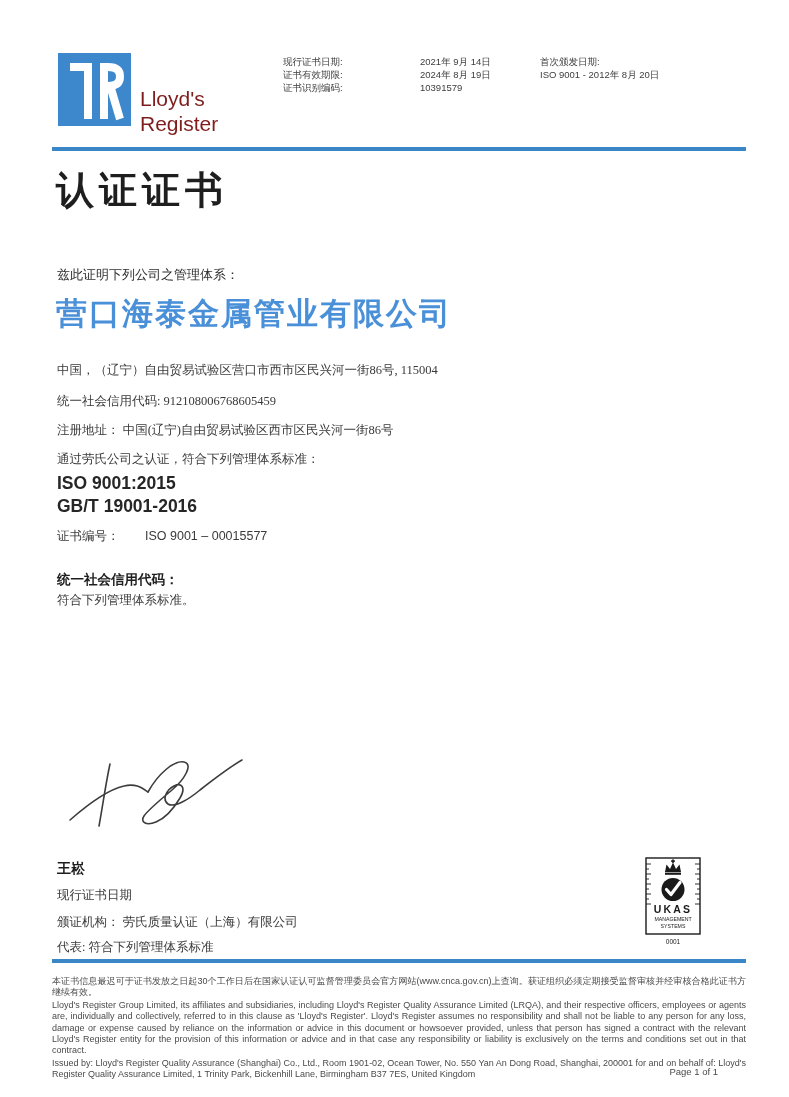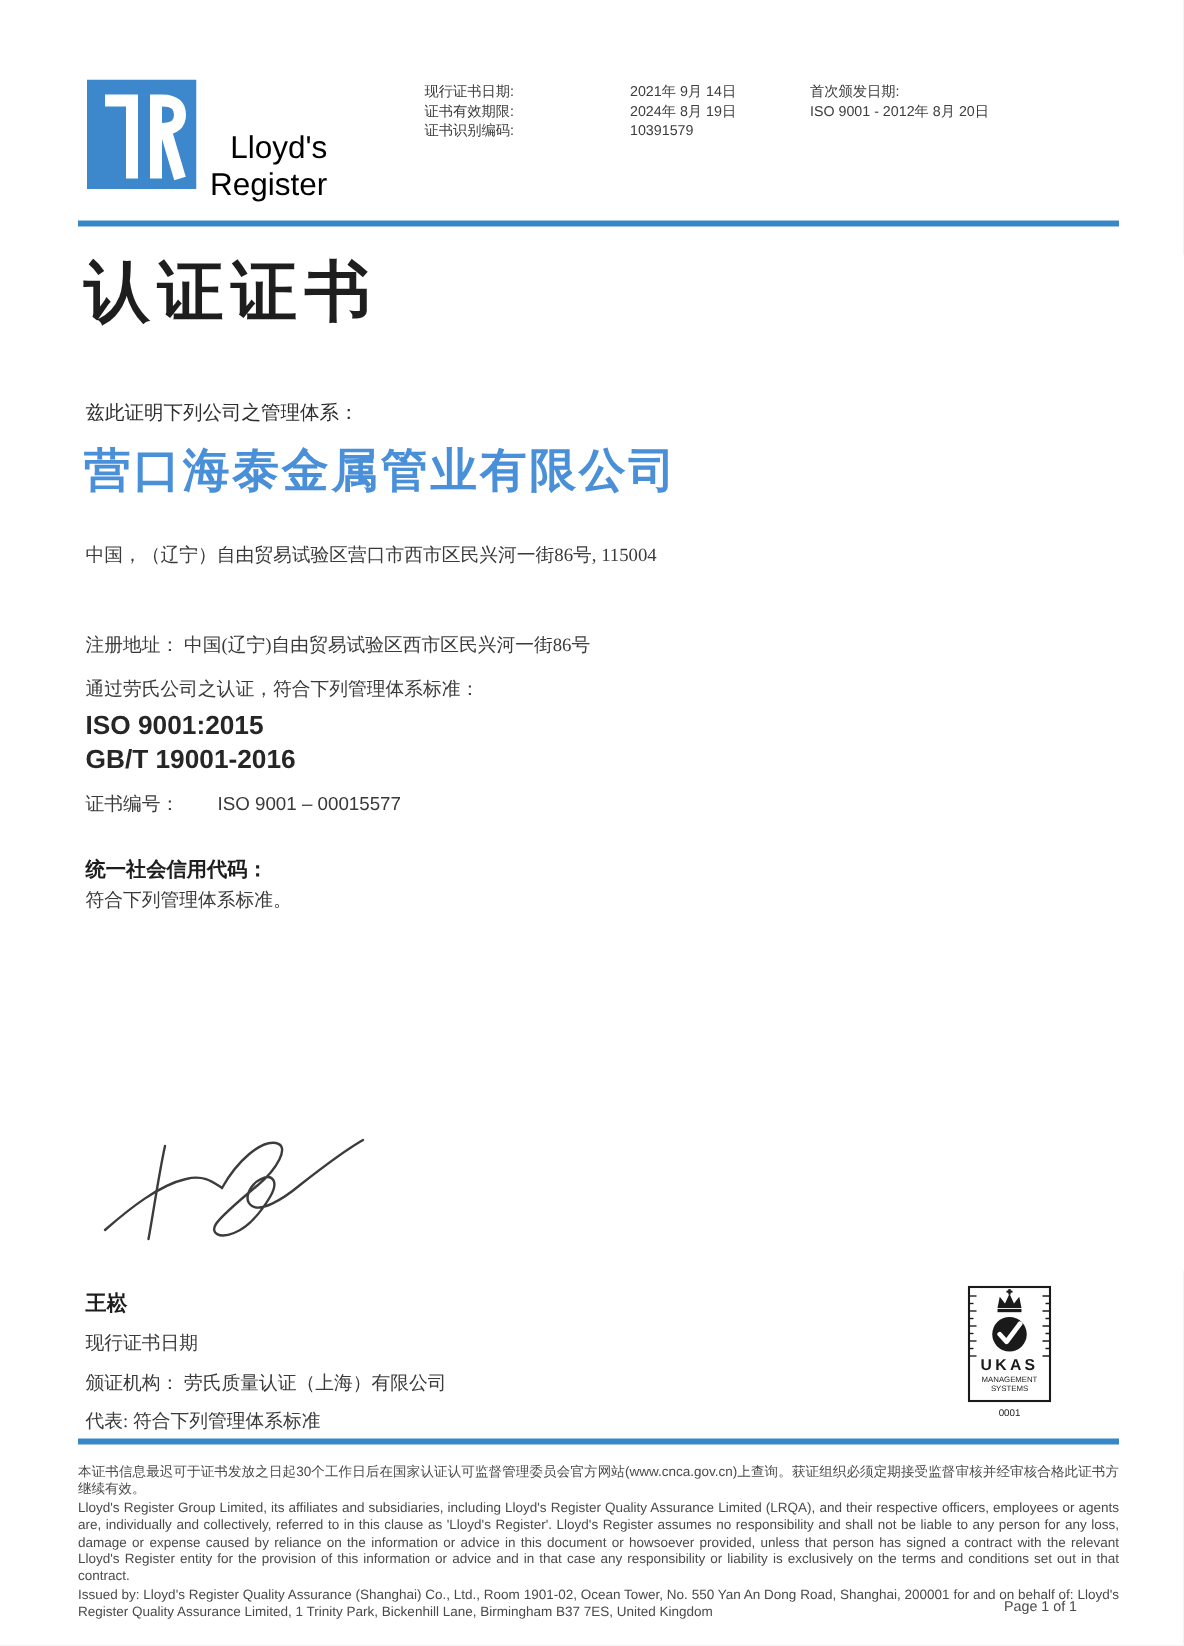--- a/index.html
+++ b/index.html
@@ -6,21 +6,21 @@
   .page{
     position:relative;width:789px;height:1097px;background:#ffffff;
     font-family:"Liberation Sans","DejaVu Sans",sans-serif;
     color:#333;overflow:hidden;margin:0 auto;
   }
   .abs{position:absolute;}
   .cn-serif{font-family:"Liberation Serif","DejaVu Serif",serif;}
   .rule{position:absolute;left:52px;width:694px;height:4px;background:#3a87c8;}
   .hdr-label{font-size:9.5px;color:#3d3d3d;line-height:13px;}
   .hdr-val{font-size:9.5px;color:#3d3d3d;line-height:13px;}
-  .doc-title{font-size:44px;color:#1e1e1e;letter-spacing:5px;font-weight:600;}
+  .doc-title{font-size:38px;color:#1e1e1e;letter-spacing:5px;font-weight:600;}
   .intro{font-size:13px;color:#2e2e2e;}
   .company{font-size:31px;font-weight:700;letter-spacing:2px;}
   .bodyline{font-size:12.5px;color:#3a3a3a;}
   .standards{font-size:17.5px;font-weight:700;color:#262626;line-height:23px;}
   .certno{font-size:12.5px;color:#3a3a3a;}
   .scope-h{font-size:13.5px;font-weight:700;color:#1e1e1e;}
   .scope-t{font-size:12.5px;color:#3a3a3a;}
   .sig-name{font-size:14px;font-weight:700;color:#1e1e1e;}
   .sig-line{font-size:12.5px;color:#3a3a3a;}
   .footer{
@@ -41,21 +41,21 @@
 
       <path d="M34,10 H12 V18 H26 V66 H34 Z" fill="#ffffff"></path>
 
       <rect x="42" y="10" width="8" height="56" fill="#ffffff"></rect>
 
       <path d="M50,14 C59,14 62,18 62,23.5 C62,29 59,33 50,33" fill="none" stroke="#ffffff" stroke-width="8"></path>
 
       <path d="M52.5,34 L62,66" fill="none" stroke="#ffffff" stroke-width="8"></path>
     </svg>
   </div>
-  <div class="abs" style="left:140px;top:86px;font-size:21px;line-height:25px;color:#000000;text-align:right;">
+  <div class="abs" style="left:140px;top:86px;font-size:21px;line-height:25px;color:#7f1d1d;">
     <div>Lloyd's</div>
     <div>Register</div>
   </div>
 
   <div class="abs hdr-label" style="left:283px;top:55px;">
     <div>现行证书日期:</div>
     <div>证书有效期限:</div>
     <div>证书识别编码:</div>
   </div>
   <div class="abs hdr-val" style="left:420px;top:55px;">
@@ -69,20 +69,21 @@
   </div>
 
   <div class="rule" style="top: 147px; background: rgb(58, 135, 200);"></div>
 
   <div class="abs cn-serif doc-title" style="left:56px;top:165px;">认证证书</div>
 
   <div class="abs cn-serif intro" style="left:57px;top:266px;">兹此证明下列公司之管理体系：</div>
   <div class="abs cn-serif company" style="left:56px;top:293px;color:#4a90d9;">营口海泰金属管业有限公司</div>
 
   <div class="abs cn-serif bodyline" style="left:57px;top:362px;">中国，（辽宁）自由贸易试验区营口市西市区民兴河一街86号, 115004</div>
+  <div class="abs cn-serif bodyline" style="left:57px;top:393px;">统一社会信用代码: 912108006768605459</div>
   <div class="abs cn-serif bodyline" style="left:57px;top:422px;">注册地址：  中国(辽宁)自由贸易试验区西市区民兴河一街86号</div>
   <div class="abs cn-serif bodyline" style="left:57px;top:451px;">通过劳氏公司之认证，符合下列管理体系标准：</div>
 
   <div class="abs standards" style="left:57px;top:472px;">
     <div>ISO 9001:2015</div>
     <div>GB/T 19001-2016</div>
   </div>
 
   <div class="abs certno" style="left:57px;top:528px;">
     <span class="cn-serif">证书编号：</span>

